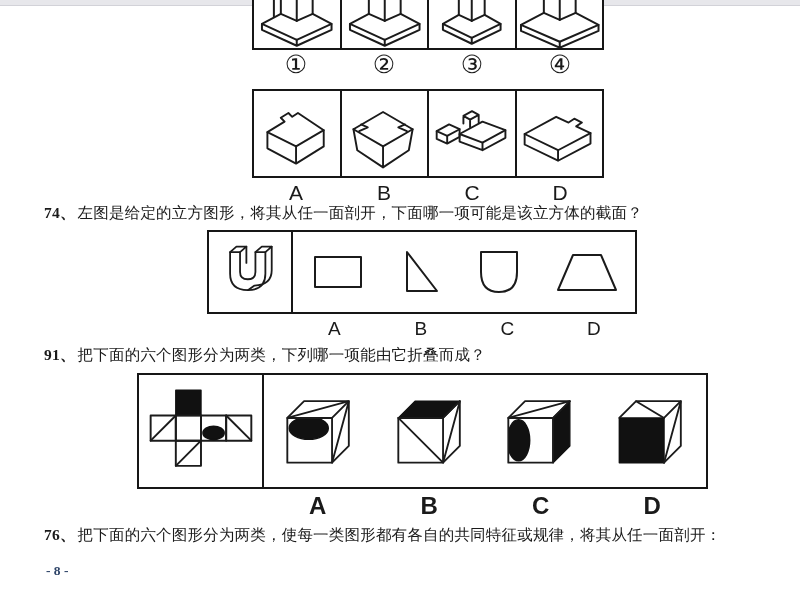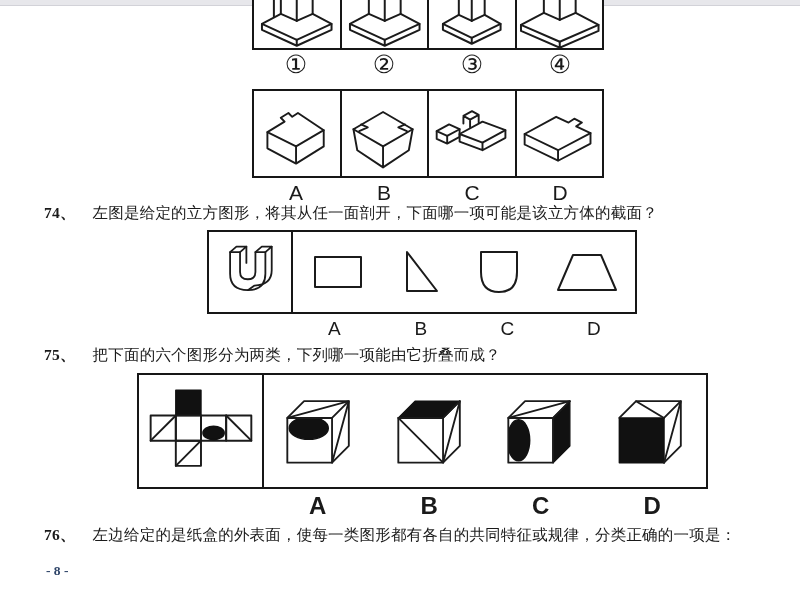--- a/index.html
+++ b/index.html
@@ -16,21 +16,21 @@
   .fl{fill:#111;stroke:#111;stroke-width:1.5;stroke-linejoin:round}
   .tbl1{left:252px;top:-44px;width:352px;height:94px}
   .tbl2{left:252px;top:89px;width:352px;height:89px}
   .lblrow{position:absolute;display:flex}
   .lblrow span{flex:1;text-align:center}
   .circrow{left:252px;top:50px;width:352px;font-size:25px}
   .ltrow2{left:252px;top:181px;width:352px;font-size:21px;font-family:"Liberation Sans","DejaVu Sans",sans-serif}
   .ltrow74{left:291px;top:318px;width:346px;font-size:19px;font-family:"Liberation Sans","DejaVu Sans",sans-serif}
   .ltrow75{left:262px;top:492px;width:446px;font-size:24px;font-weight:700;font-family:"Liberation Sans","DejaVu Sans",sans-serif}
   .qline{position:absolute;left:44px;font-size:15.5px;white-space:nowrap;letter-spacing:.2px}
-  .qline b{font-weight:700;margin-right:17px}
+  .qline b{font-weight:700;margin-right:2px}
   .q74{top:203px}.q75{top:345px}.q76{top:525px}
   .box74{left:207px;top:230px;width:430px;height:84px}
   .stem74{flex:0 0 82px;border-right:2px solid #161616;display:flex;align-items:center;justify-content:center}
   .opts74{flex:1;display:flex;align-items:center;justify-content:space-around;border-right:none}
   .box75{left:137px;top:373px;width:571px;height:116px}
   .stem75{flex:0 0 123px;border-right:2px solid #161616;display:flex;align-items:center;justify-content:center}
   .opts75{flex:1;display:flex;align-items:center;justify-content:space-around}
   .pageno{position:absolute;left:46px;top:563px;font-size:13.5px;font-weight:700;color:#2e4468}
 </style>
 </head>
@@ -144,21 +144,21 @@
 </div>
 
 <div class="lblrow ltrow74">
   <span>A</span>
   <span>B</span>
   <span>C</span>
   <span>D</span>
 </div>
 
 <div class="qline q75">
-  <b>75、</b><span>把下面的六个图形分为两类，下列哪一项能由它折叠而成？</span>
+  <b>91、</b><span>把下面的六个图形分为两类，下列哪一项能由它折叠而成？</span>
 </div>
 
 <div class="tbl box75">
   <div class="cell stem75">
     <svg width="121" height="108" viewBox="0 0 125 110">
       <rect class="fl" x="37" y="13" width="26" height="26"></rect>
       <rect class="st" x="11" y="39" width="26" height="26"></rect>
       <rect class="st" x="37" y="39" width="26" height="26"></rect>
       <rect class="st" x="63" y="39" width="26" height="26"></rect>
       <rect class="st" x="89" y="39" width="26" height="26"></rect>
@@ -205,16 +205,16 @@
 </div>
 
 <div class="lblrow ltrow75">
   <span>A</span>
   <span>B</span>
   <span>C</span>
   <span>D</span>
 </div>
 
 <div class="qline q76">
-  <b>76、</b><span>左边给定的是纸盒的外表面，使每一类图形都有各自的共同特征或规律，分类正确的一项是：</span>
+  <b>76、</b><span>把下面的六个图形分为两类，使每一类图形都有各自的共同特征或规律，将其从任一面剖开：</span>
 </div>
 
 <div class="pageno">- 8 -</div>
 
 </body></html>

